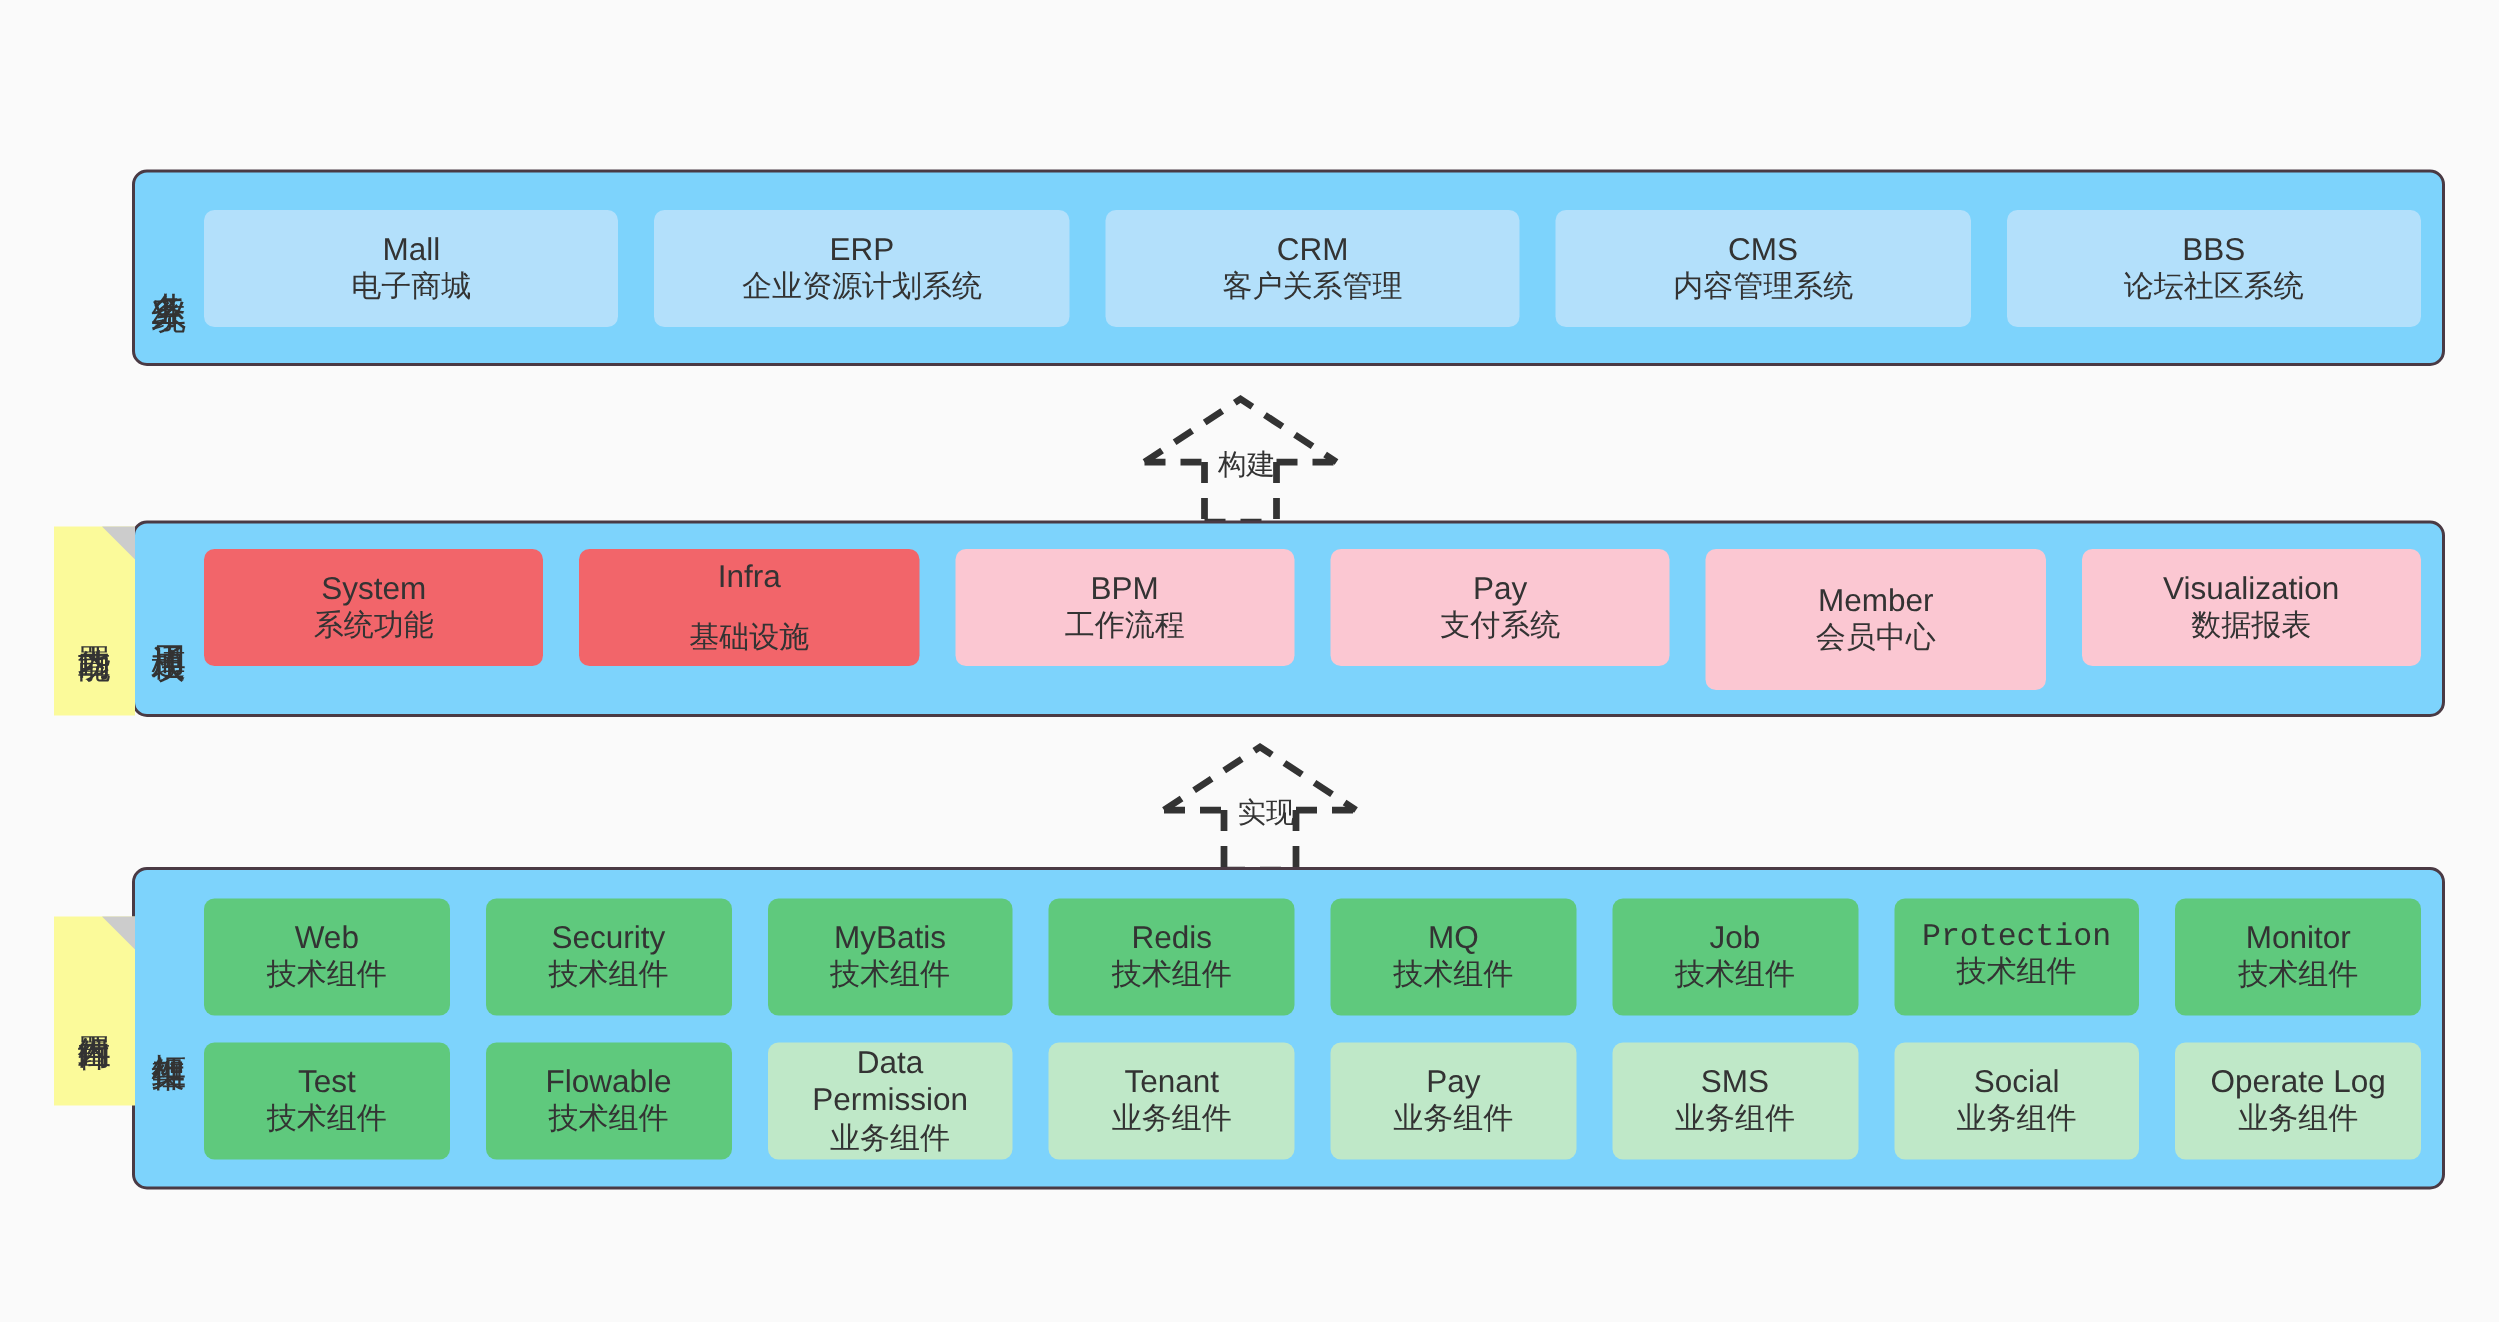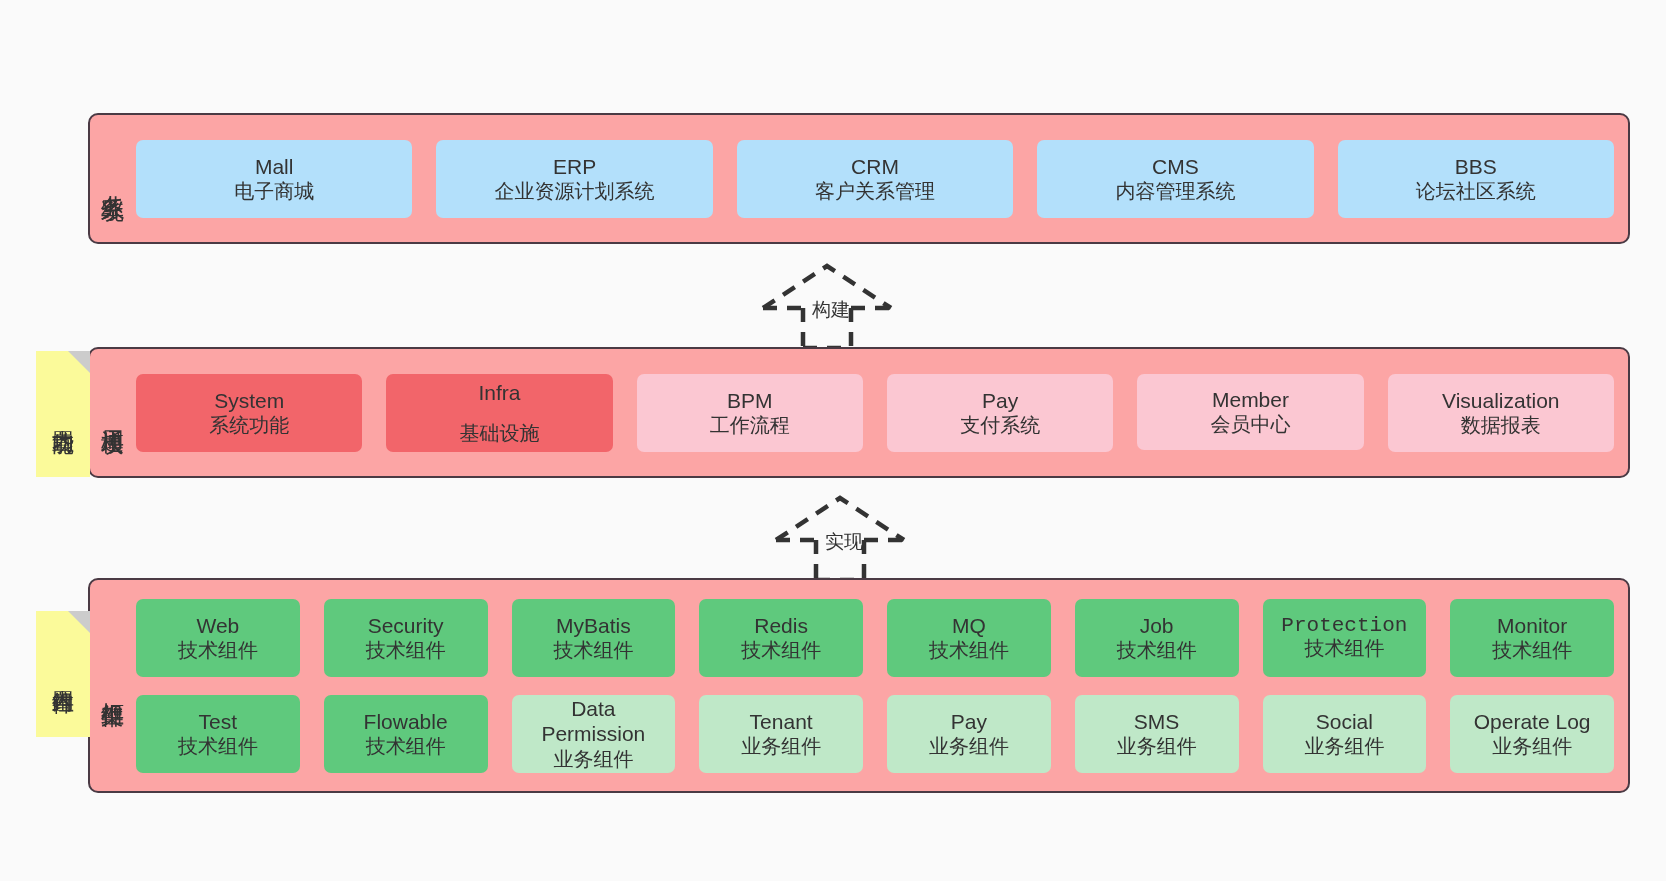--- a/index.html
+++ b/index.html
@@ -13,21 +13,21 @@
     position: relative;
     overflow: hidden;
     font-family: "Liberation Sans", "DejaVu Sans", sans-serif;
     color: #333333;
   }
 
   
   .panel {
     position: absolute;
     box-sizing: border-box;
-    background: #fca5a5;
+    background: #7dd3fc;
     border: 2px solid #4a3a44;
     border-radius: 10px;
     display: flex;
     flex-direction: row;
     align-items: stretch;
   }
   .panel-title {
     flex: 0 0 auto;
     width: 46px;
     display: flex;
@@ -196,21 +196,21 @@
             <div class="t2">工作流程</div>
           </div>
         </div>
         <div class="cell">
           <div class="box c-pink" style="height: 78px;">
             <div class="t1">Pay</div>
             <div class="t2">支付系统</div>
           </div>
         </div>
         <div class="cell">
-          <div class="box c-pink" style="height: 76px;">
+          <div class="box c-pink" style="height: 94px;">
             <div class="t1">Member</div>
             <div class="t2">会员中心</div>
           </div>
         </div>
         <div class="cell">
           <div class="box c-pink" style="height: 78px;">
             <div class="t1">Visualization</div>
             <div class="t2">数据报表</div>
           </div>
         </div>

